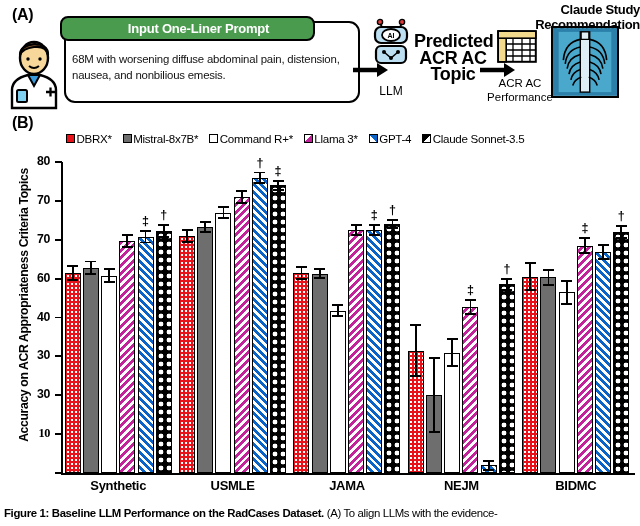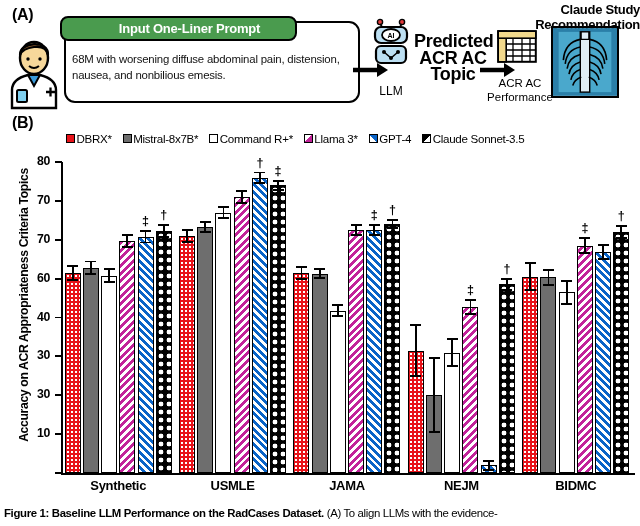--- a/index.html
+++ b/index.html
@@ -15,21 +15,21 @@
   .panel-label{position:absolute;font-weight:bold;font-size:16px;letter-spacing:-0.3px;}
   #lblA{left:12px;top:6px;}
   #lblB{left:12px;top:114px;}
 
   .doctor{position:absolute;left:6px;top:36px;width:56px;height:74px;}
   .callout{
     position:absolute;left:64px;top:21px;width:296px;height:82px;
     border:2.5px solid #000;border-radius:11px;background:#fff;box-sizing:border-box;
   }
   .callout-head{
-    position:absolute;left:60px;top:16px;width:237px;height:25px;
+    position:absolute;left:60px;top:16px;width:255px;height:25px;
     background:#4a9b4e;border:2.5px solid #000;border-radius:8px;box-sizing:border-box;
     display:flex;align-items:center;justify-content:center;padding-left:22px;
   }
   .callout-head span{color:#fff;font-weight:bold;font-size:13px;letter-spacing:-0.2px;}
   .callout-body{
     position:absolute;left:72px;top:52px;width:282px;
     font-size:11.4px;line-height:15.5px;color:#111;letter-spacing:-0.2px;
   }
 
   .robot{position:absolute;left:371px;top:18px;width:40px;height:48px;}
@@ -211,21 +211,21 @@
       </div>
 
     <div class="ylabel">Accuracy on ACR Appropriateness Criteria Topics</div>
 
     <div class="axis-v"></div>
     <div class="axis-h"></div>
 
     <div id="yticks">
         <div class="ytick" style="top: 354.1px;"></div>
         <div class="ytick" style="top: 315.225px;"></div>
-        <div class="ytlabel" style="top: 308.125px; left: 6px;">10</div>
+        <div class="ytlabel" style="top: 308.125px; left: 6px; font-family: Liberation Serif, serif;">10</div>
         <div class="ytick" style="top: 276.35px;"></div>
         <div class="ytlabel" style="top: 269.25px; left: 6px;">30</div>
         <div class="ytick" style="top: 237.475px;"></div>
         <div class="ytlabel" style="top: 230.375px; left: 6px;">30</div>
         <div class="ytick" style="top: 198.6px;"></div>
         <div class="ytlabel" style="top: 191.5px; left: 6px;">40</div>
         <div class="ytick" style="top: 159.725px;"></div>
         <div class="ytlabel" style="top: 152.625px; left: 6px;">60</div>
         <div class="ytick" style="top: 120.85px;"></div>
         <div class="ytlabel" style="top: 113.75px; left: 6px;">70</div>

